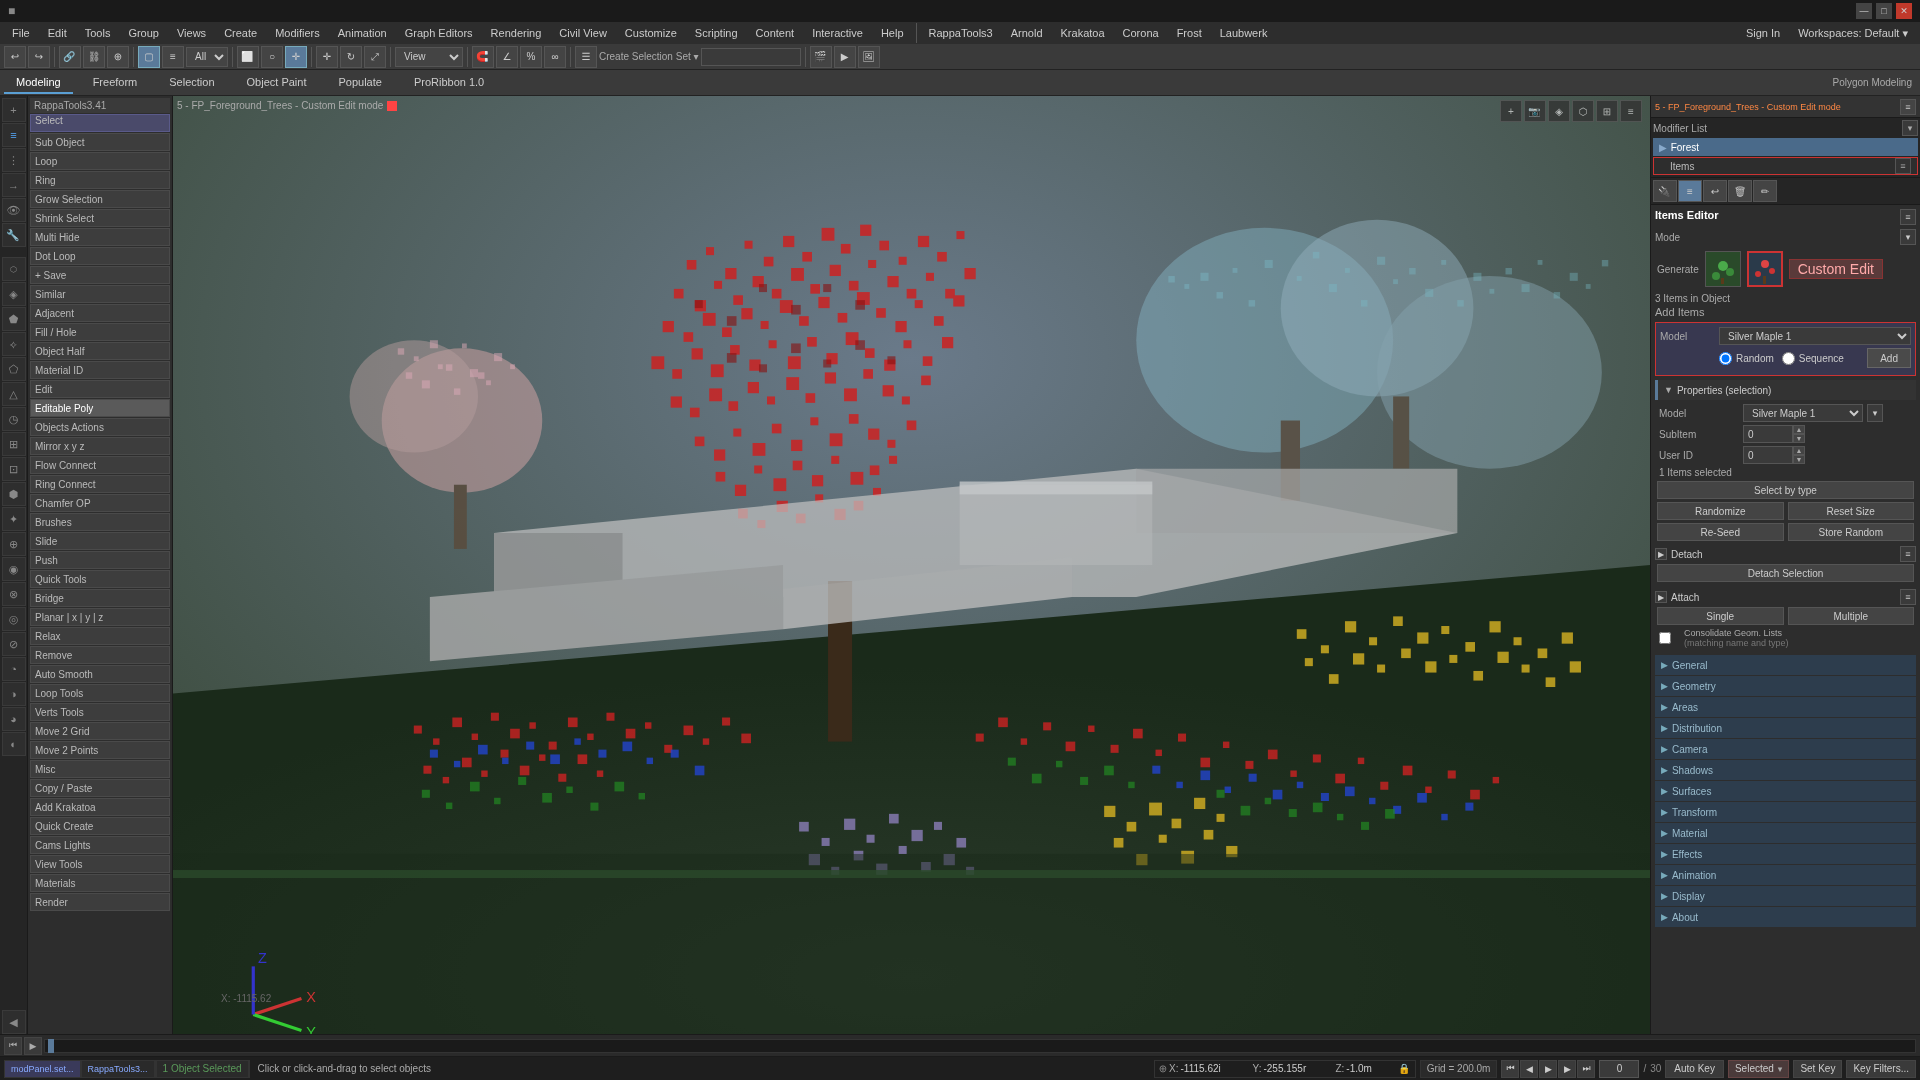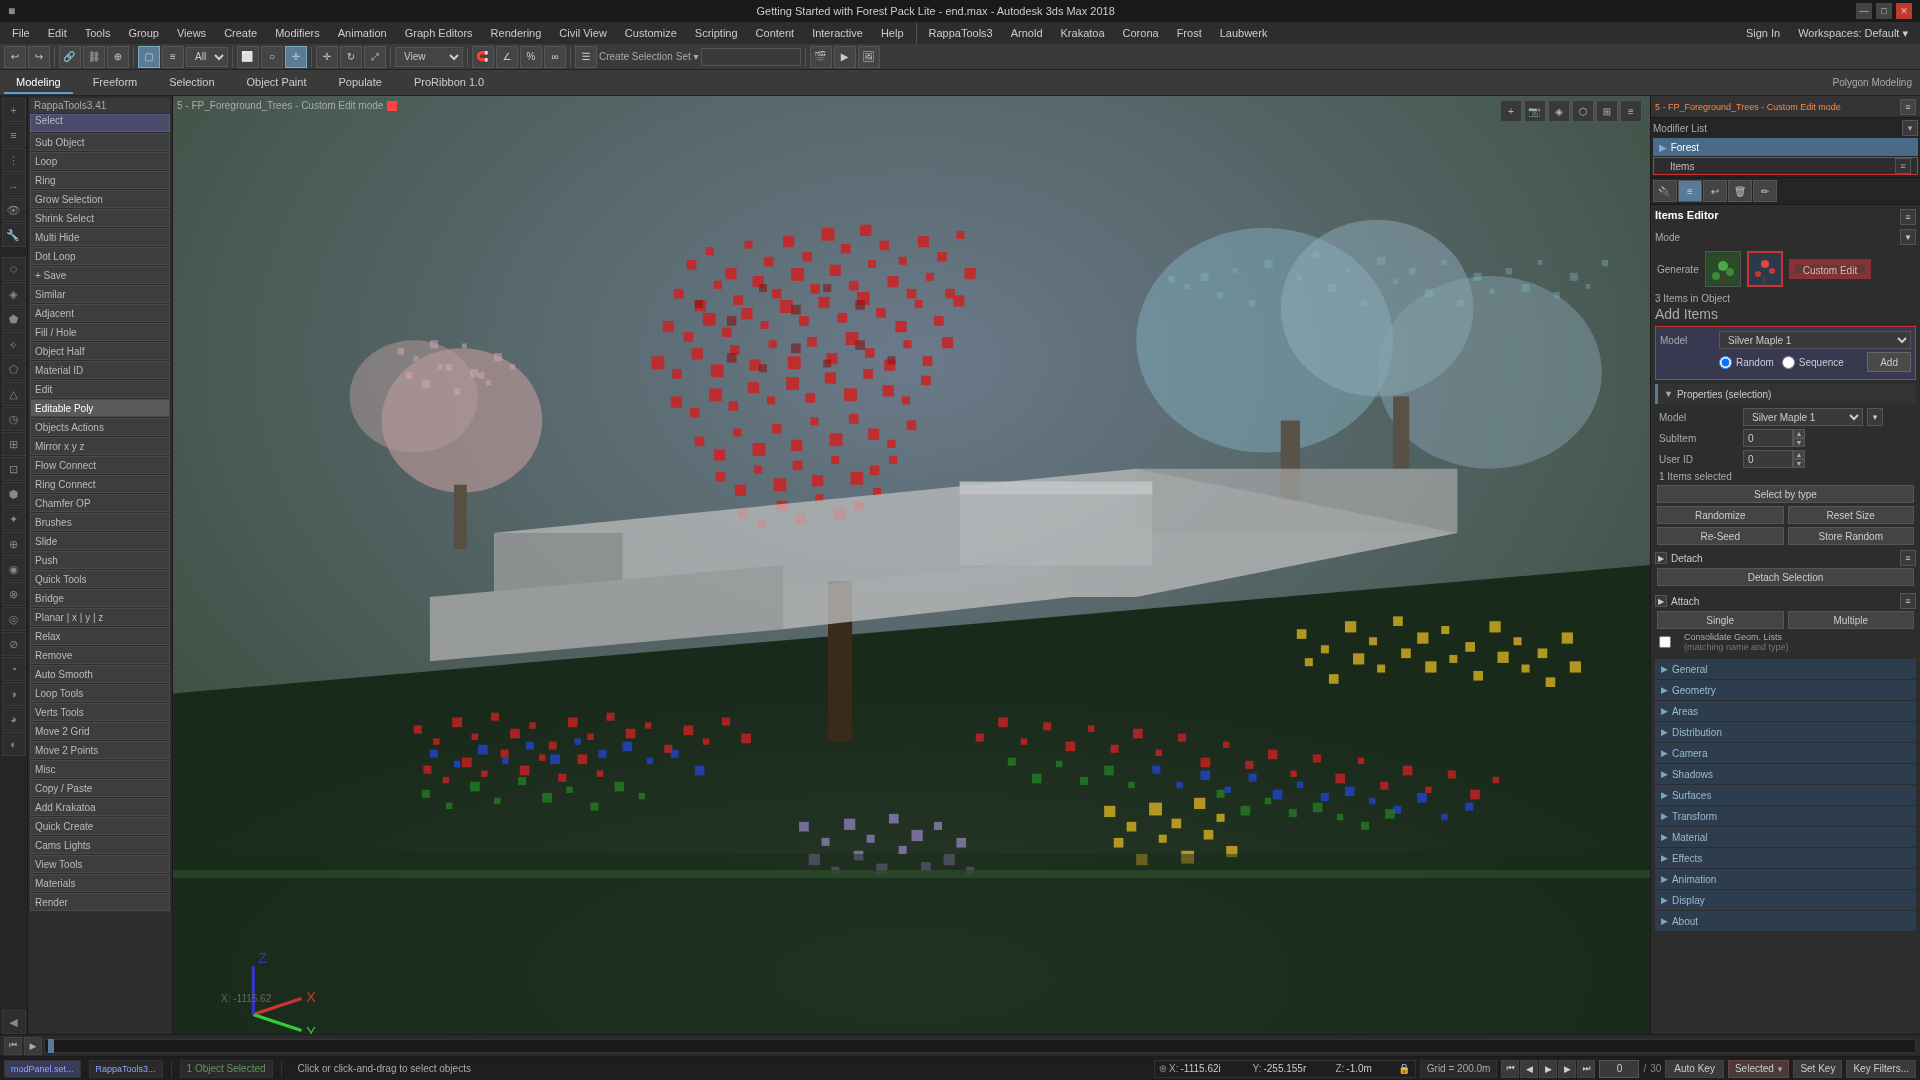--- a/index.html
+++ b/index.html
@@ -78,28 +78,28 @@
     .mod-item.active { background: #4a6a8a; color: #fff; }
     .mod-sub { height: 18px; background: #2d2d2d; display: flex; align-items: center; padding: 0 6px 0 16px; font-size: 10px; color: #bbb; cursor: pointer; border: 1px solid #cc3333; }
 
     
     #items-editor {
       flex: 1; overflow-y: auto; padding: 4px;
     }
     .ie-title { color: #fff; font-size: 11px; font-weight: bold; margin-bottom: 4px; }
     .ie-row { display: flex; align-items: center; gap: 4px; margin-bottom: 4px; }
     .ie-label { color: #aaa; font-size: 10px; width: 50px; }
-    .ie-btn { height: 20px; padding: 0 8px; background: #444; border: 6px solid #eab308; color: #ccc; font-size: 10px; cursor: pointer; }
+    .ie-btn { height: 20px; padding: 0 8px; background: #444; border: 1px solid #eab308; color: #ccc; font-size: 14px; cursor: pointer; }
     .ie-icon { width: 36px; height: 36px; background: #3a3a3a; border: 1px solid #555; display: flex; align-items: center; justify-content: center; cursor: pointer; }
     .ie-icon.active { border: 2px solid #cc3333; }
     .ie-tb-btn { width: 24px; height: 22px; background: #444; border: 1px solid #555; display: flex; align-items: center; justify-content: center; cursor: pointer; font-size: 10px; }
     .ie-tb-btn.active { background: #5a7a9a; }
 
     .items-count { color: #aaa; font-size: 10px; margin-bottom: 2px; }
-    .add-items-label { color: #aaa; font-size: 14px; margin-bottom: 4px; }
+    .add-items-label { color: #aaa; font-size: 11px; margin-bottom: 4px; }
 
     
     .add-item-panel {
       background: #383850; border: 1px solid #cc3333; padding: 4px; margin-bottom: 4px;
     }
     .ai-row { display: flex; align-items: center; gap: 4px; margin-bottom: 3px; }
     .ai-label { color: #aaa; font-size: 10px; width: 55px; }
     .ai-dropdown { height: 18px; background: #3a3a3a; border: 1px solid #555; color: #ccc; font-size: 10px; flex: 1; padding: 0 4px; }
     .ai-radio { display: flex; align-items: center; gap: 4px; font-size: 10px; color: #ccc; }
     .ai-add-btn { height: 20px; padding: 0 12px; background: #4a4a4a; border: 1px solid #666; color: #ccc; font-size: 10px; cursor: pointer; }
@@ -140,21 +140,21 @@
       display: flex; align-items: center; padding: 0 4px; gap: 2px;
       border-top: 1px solid #1a1a1a;
     }
     .tl-btn { width: 18px; height: 18px; background: #3a3a3a; border: 1px solid #444; display: flex; align-items: center; justify-content: center; font-size: 9px; color: #aaa; cursor: pointer; }
     .tl-track { flex: 1; height: 14px; background: #1a1a1a; border: 1px solid #333; position: relative; }
     .tl-thumb { width: 6px; height: 14px; background: #5a7a9a; position: absolute; left: 3px; top: -1px; cursor: pointer; }
 
     
     #statusbar {
       width: 100%; height: 24px; background: #1e1e1e;
-      display: flex; align-items: center; padding: 0 4px; gap: 8px;
+      display: flex; align-items: center; padding: 0 4px; gap: 0;
       border-top: 1px solid #1a1a1a;
     }
     .sb-panel { background: #2a2a2a; height: 18px; padding: 0 6px; display: flex; align-items: center; font-size: 10px; color: #aaa; border: 1px solid #333; }
     .sb-green { color: #5a9a5a; }
     .sb-sep { width: 1px; height: 18px; background: #333; }
     .sb-right { margin-left: auto; display: flex; align-items: center; gap: 4px; }
     .playback-btn { width: 18px; height: 18px; background: #3a3a3a; border: 1px solid #444; display: flex; align-items: center; justify-content: center; font-size: 9px; color: #ccc; cursor: pointer; }
     .autokey-btn { height: 18px; padding: 0 8px; background: #3a3a3a; border: 1px solid #444; color: #ccc; font-size: 10px; cursor: pointer; }
     .selected-badge { height: 18px; padding: 0 6px; background: #4a3a3a; border: 1px solid #644; color: #ccc; font-size: 10px; display: flex; align-items: center; }
     .filter-btn { height: 18px; padding: 0 6px; background: #3a3a3a; border: 1px solid #444; color: #ccc; font-size: 10px; cursor: pointer; }
@@ -177,21 +177,20 @@
     .ib-btn { width: 24px; height: 24px; background: #2e2e2e; border: 1px solid #3a3a3a; display: flex; align-items: center; justify-content: center; cursor: pointer; font-size: 11px; color: #888; }
 
     .checkbox-row { display: flex; align-items: center; gap: 13px; font-size: 10px; color: #aaa; margin: 3px 2px; }
     input[type=checkbox] { width: 12px; height: 12px; }
   </style>
 </head>
 <body>
 
 <div id="titlebar">
   <span style="color:#888;font-size:12px;">■</span>
-  <span class="title">Getting Started with Forest Pack Lite - end.max - Autodesk 3ds Max 2018</span>
   <div class="win-btns">
     <button class="win-btn">—</button>
     <button class="win-btn">□</button>
     <button class="win-btn close">✕</button>
   </div>
 </div>
 
 <div id="menubar">
   <span class="menu-item">File</span>
   <span class="menu-item">Edit</span>

